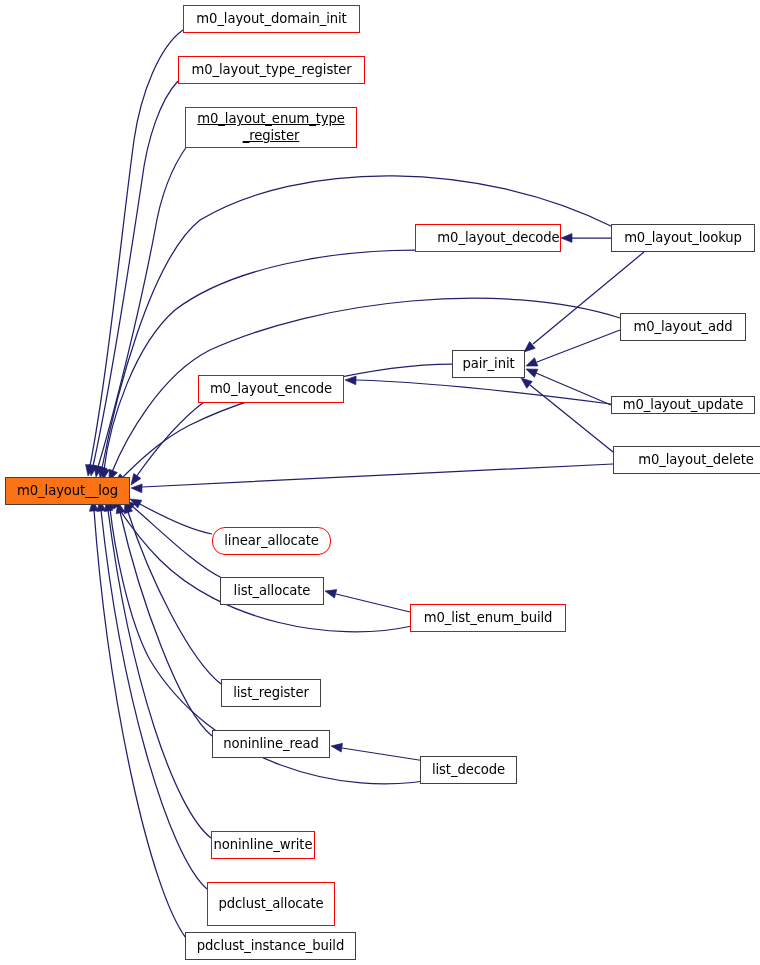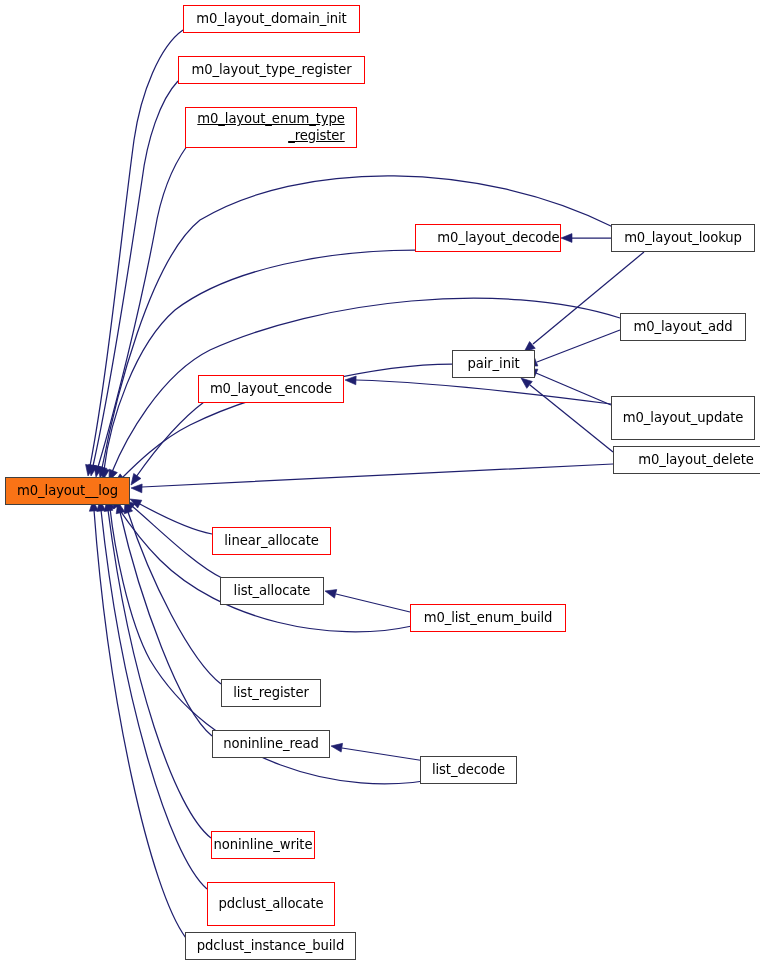--- a/index.html
+++ b/index.html
@@ -45,21 +45,20 @@
     text-align: center;
     background: #ffffff;
     font-size: 13.2px;
     line-height: 1.22;
     color: #000000;
     white-space: pre-line;
     letter-spacing: -0.1px;
   }
   .node-red {
     border: 1.4px solid #ff0000;
-    text-align: right;
   }
   .node-black {
     border: 1.4px solid #404040;
   }
   .node-current {
     border: 1.4px solid #404040;
     background: #f97316;
     font-weight: normal;
   }
 </style>
@@ -122,26 +121,26 @@
       <polygon class="arrow-head" points="0,0 -11,-4.4 -11,4.4" transform="translate(93,500) rotate(266)"></polygon>
     </svg>
   <div id="node-layer">
       <div class="node node-red" style="left: 183px; top: 5px; width: 177px; height: 28px;">m0_layout_domain_init</div>
       <div class="node node-red" style="left: 178px; top: 56px; width: 187px; height: 28px;">m0_layout_type_register</div>
       <div class="node node-red" style="left: 185px; top: 107px; width: 172px; height: 41px; text-decoration: underline;">m0_layout_enum_type
 _register</div>
       <div class="node node-red" style="left: 415px; top: 224px; width: 146px; height: 28px; padding-left: 21px;">m0_layout_decode</div>
       <div class="node node-black" style="left: 611px; top: 224px; width: 144px; height: 28px;">m0_layout_lookup</div>
       <div class="node node-black" style="left: 620px; top: 313px; width: 126px; height: 28px;">m0_layout_add</div>
-      <div class="node node-black" style="left: 452px; top: 350px; width: 83px; height: 28px;">pair_init</div>
+      <div class="node node-black" style="left: 452px; top: 350px; width: 73px; height: 28px;">pair_init</div>
       <div class="node node-red" style="left: 198px; top: 375px; width: 146px; height: 28px;">m0_layout_encode</div>
-      <div class="node node-black" style="left: 611px; top: 396px; width: 144px; height: 44px;">m0_layout_update</div>
+      <div class="node node-black" style="left: 611px; top: 396px; width: 144px; height: 18px;">m0_layout_update</div>
       <div class="node node-black" style="left: 613px; top: 446px; width: 166px; height: 28px;">m0_layout_delete</div>
       <div class="node node-current" style="left: 5px; top: 477px; width: 125px; height: 28px;">m0_layout__log</div>
-      <div class="node node-red" style="left: 212px; top: 527px; width: 119px; height: 28px;">linear_allocate</div>
+      <div class="node node-red" style="left: 212px; top: 527px; width: 119px; height: 28px; border-radius: 13px;">linear_allocate</div>
       <div class="node node-black" style="left: 220px; top: 577px; width: 104px; height: 28px;">list_allocate</div>
       <div class="node node-red" style="left: 410px; top: 604px; width: 156px; height: 28px;">m0_list_enum_build</div>
       <div class="node node-black" style="left: 221px; top: 679px; width: 100px; height: 28px;">list_register</div>
       <div class="node node-black" style="left: 212px; top: 730px; width: 118px; height: 28px;">noninline_read</div>
       <div class="node node-black" style="left: 420px; top: 756px; width: 97px; height: 28px;">list_decode</div>
       <div class="node node-red" style="left: 211px; top: 831px; width: 104px; height: 28px;">noninline_write</div>
       <div class="node node-red" style="left: 207px; top: 882px; width: 128px; height: 44px;">pdclust_allocate</div>
       <div class="node node-black" style="left: 185px; top: 932px; width: 171px; height: 28px;">pdclust_instance_build</div>
     </div>
 </div>

